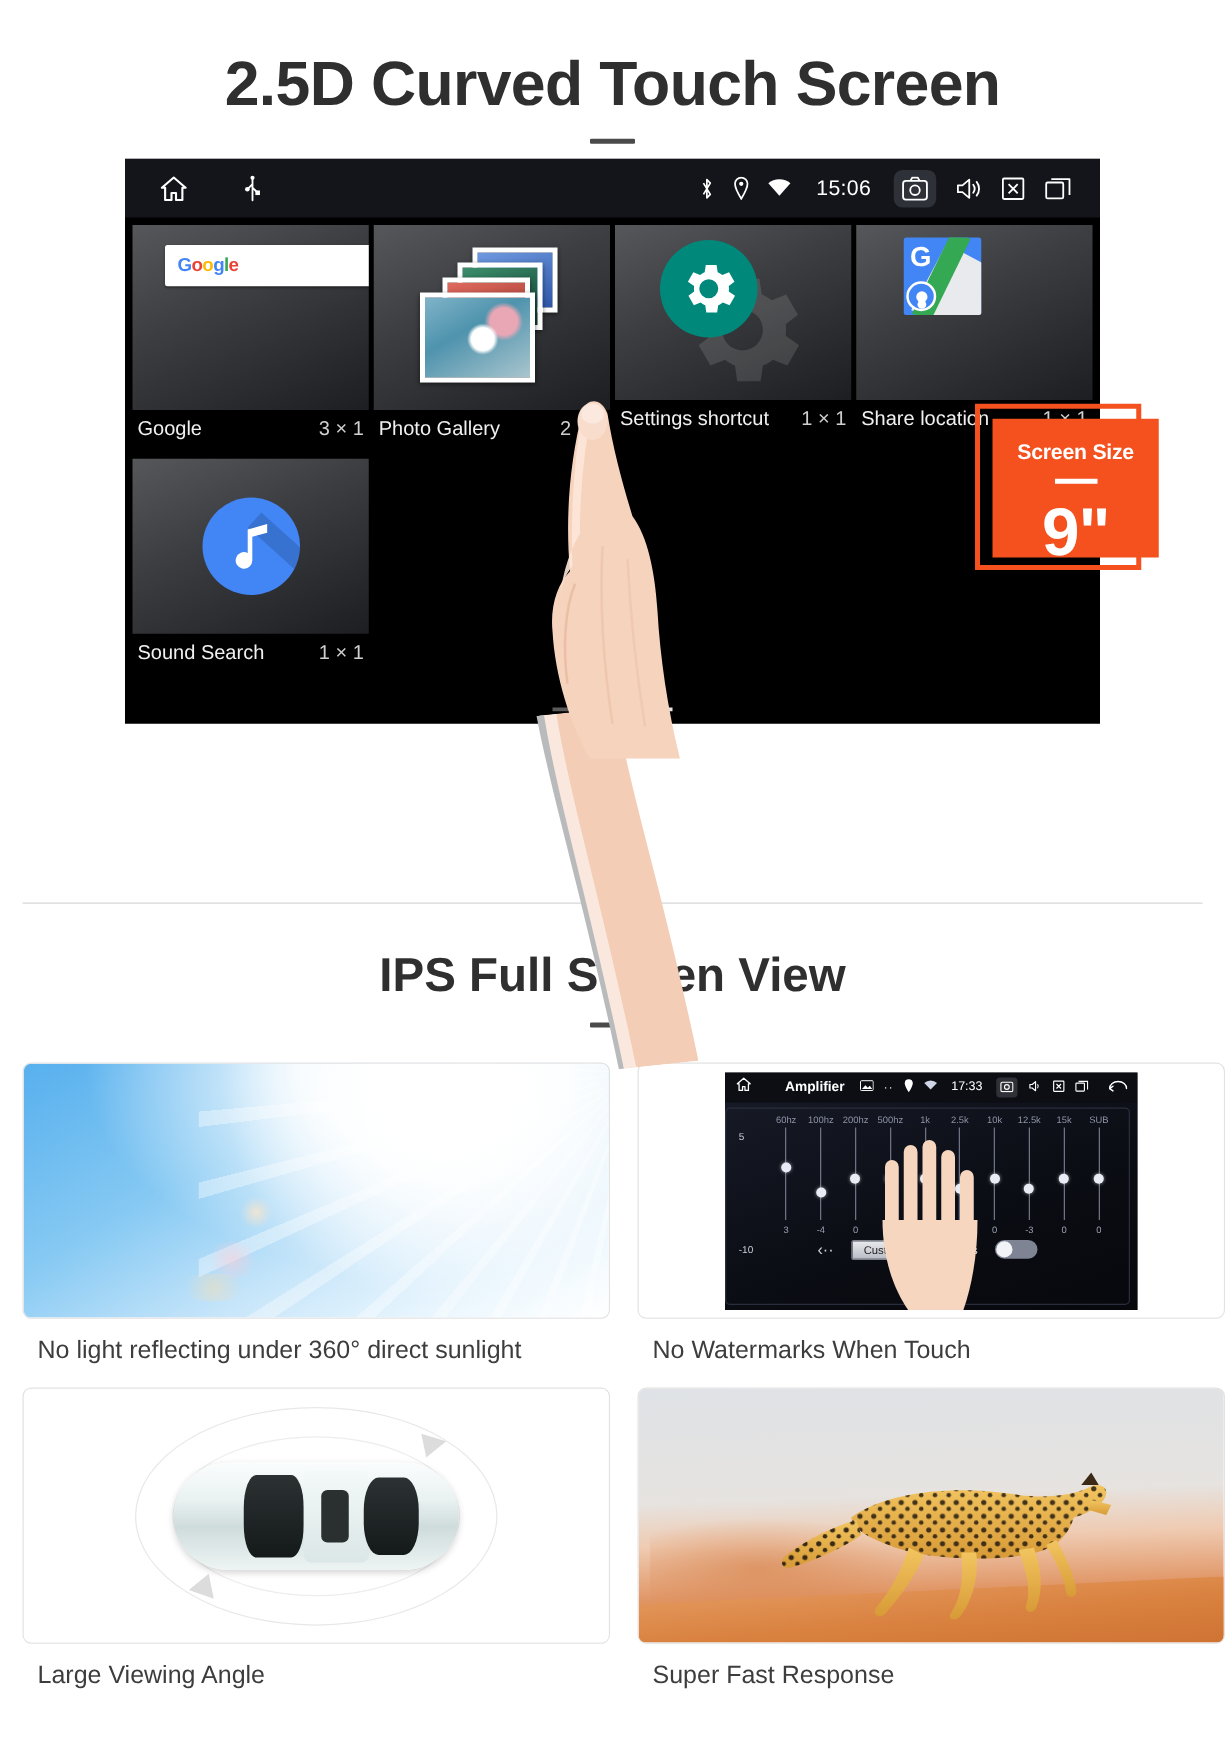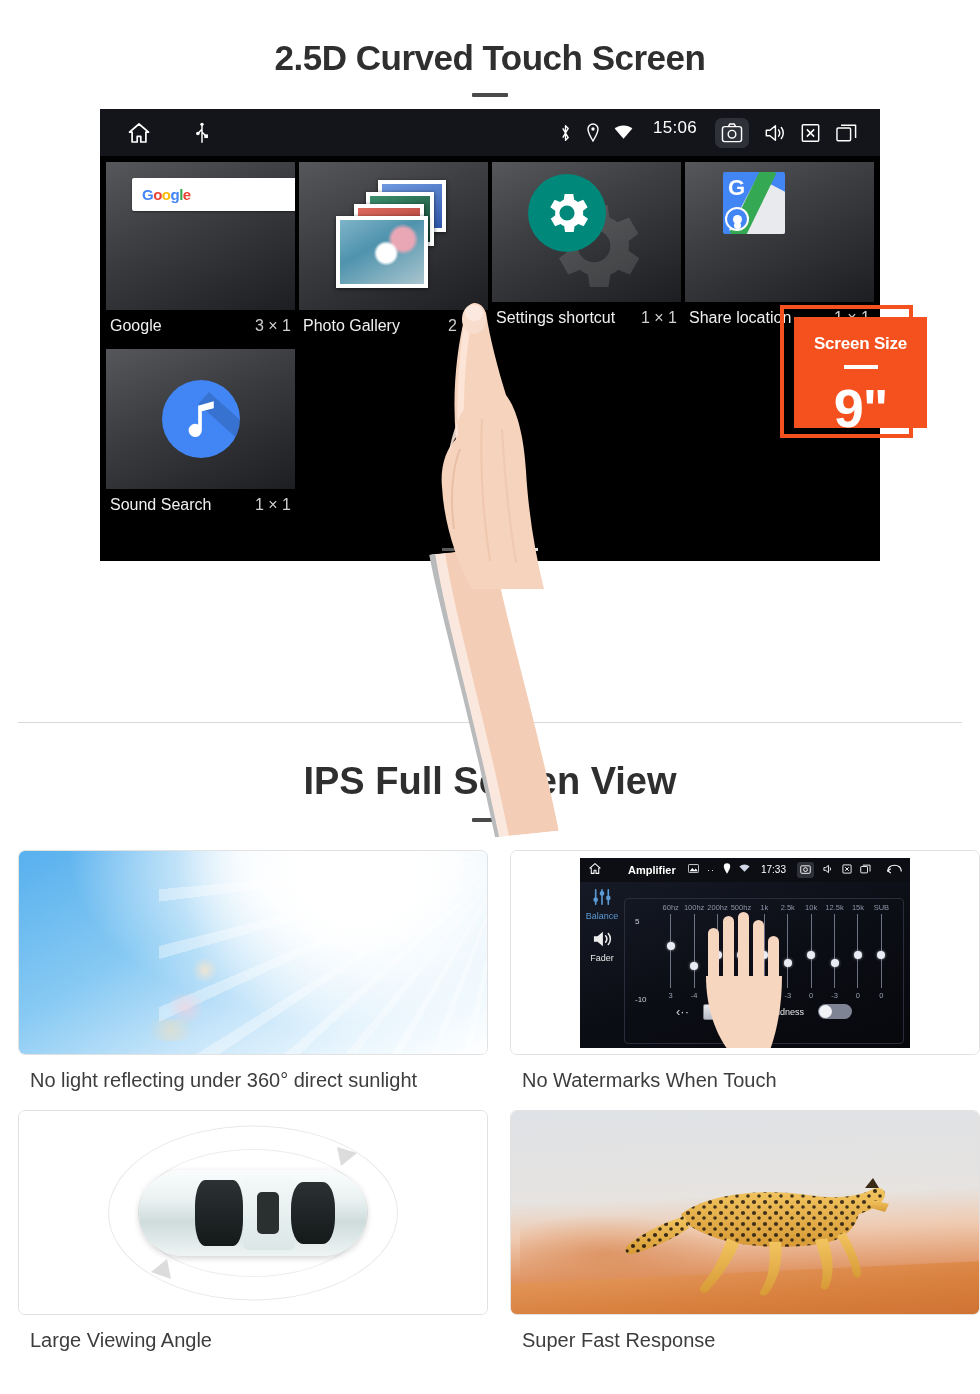--- a/index.html
+++ b/index.html
@@ -9,21 +9,21 @@
     font-family: "Liberation Sans", sans-serif;
     color: #3a3a3a;
     position: relative;
     overflow: hidden;
   }
 
   
   .sec1 { position: relative; width: 980px; }
   .title {
     text-align: center;
-    font-size: 35px;
+    font-size: 50px;
     font-weight: bold;
     color: #2f2f2f;
     letter-spacing: -0.5px;
     padding-top: 38px;
   }
   .title-rule {
     width: 36px; height: 4px; background: #4a4a4a;
     margin: 15px auto 0;
     border-radius: 1px;
   }
@@ -52,21 +52,21 @@
   }
   .statusbar {
     position: relative;
     height: 47px;
     background: #14151a;
     display: flex;
     align-items: center;
     padding: 0 22px 0 26px;
   }
   .sb-left { display: flex; align-items: center; gap: 42px; }
-  .sb-right { margin-left: auto; display: flex; gap: 14px; }
+  .sb-right { margin-left: auto; display: flex; align-items: center; gap: 14px; }
   .sb-ico { display: inline-flex; align-items: center; justify-content: center; }
   .sb-time { color: #fff; font-size: 17px; margin: 0 4px 0 6px; letter-spacing: .3px; }
   .sb-hl { background: #2f3138; border-radius: 7px; padding: 5px 6px; }
 
   
   .grid {
     padding: 6px 6px 0 6px;
     display: grid;
     grid-template-columns: 1fr 1fr 1fr 1fr;
     gap: 4px;
@@ -249,21 +249,21 @@
   .amp-title { font-size:11px; font-weight:bold; margin-left:26px; }
   .amp-icons { margin-left:auto; display:flex; align-items:center; gap:8px; font-size:9px; }
   .amp-time { font-size:10px; margin:0 3px; }
   .amp-hl { background:#2f3138; border-radius:3px; padding:2px 3px; }
   .amp-body { position:absolute; left:0; right:0; top:24px; bottom:0;
     background: linear-gradient(160deg,#161a26 0%, #0b0d14 55%, #07080c 100%); display:flex; }
   .amp-side { width:44px; padding-top:6px; text-align:center; }
   .amp-side .lbl { font-size:9px; margin-top:1px; }
   .amp-side .lbl.bal { color:#5b9bd5; }
   .amp-side .lbl.fad { color:#e6e6e6; }
-  .eq { flex:1; position:relative; margin:16px 6px 4px 0; border:1px solid #2a2e3c; border-radius:4px; }
+  .eq { flex:1; position:relative; margin:4px 6px 4px 0; border:1px solid #2a2e3c; border-radius:4px; }
   .eq-freqs { display:flex; padding:4px 10px 0 34px; }
   .eq-freqs span { flex:1; text-align:center; color:#8d93a6; font-size:7.5px; }
   .eq-axis { position:absolute; left:10px; top:18px; color:#c9cdd8; font-size:8px; }
   .eq-axis.lo { top:calc(100% - 48px); }
   .eq-sliders { display:flex; padding:2px 10px 0 34px; height:88px; }
   .eq-col { flex:1; display:flex; flex-direction:column; align-items:center; }
   .eq-track { width:1px; flex:1; background:#6d7384; position:relative; }
   .eq-knob { position:absolute; left:50%; transform:translateX(-50%); width:8px; height:8px;
     border-radius:50%; background:#e9ecf4; box-shadow:0 0 3px rgba(255,255,255,.6); }
   .eq-val { color:#9aa0b2; font-size:7.5px; margin-top:3px; }
@@ -559,40 +559,20 @@
                       <path d="M6 2.5h16v14" fill="none" stroke="#fff" stroke-width="2"></path>
                     </svg></span>
                 <span style="margin-left:8px"><svg width="15" height="10" viewBox="0 0 20 12">
                       <path d="M19 8.5C19 4 15 1 10 1S1 4 1 8.5" fill="none" stroke="#fff" stroke-width="1.6" stroke-linecap="round"></path>
                       <path d="M1 8.5 4.5 6M1 8.5 4.5 11" fill="none" stroke="#fff" stroke-width="1.6" stroke-linecap="round"></path>
                     </svg></span>
               </span>
             </div>
 
             <div class="amp-body">
-              <div class="amp-side">
-                <div>
-                  <svg width="20" height="18" viewBox="0 0 22 20">
-                      <g stroke="#5b9bd5" stroke-width="1.8" stroke-linecap="round">
-                        <path d="M4 2v16M11 2v16M18 2v16"></path>
-                      </g>
-                      <circle cx="4" cy="13" r="2.6" fill="#5b9bd5"></circle>
-                      <circle cx="11" cy="6" r="2.6" fill="#5b9bd5"></circle>
-                      <circle cx="18" cy="11" r="2.6" fill="#5b9bd5"></circle>
-                    </svg>
-                  <div class="lbl bal">Balance</div>
-                </div>
-                <div style="margin-top:9px">
-                  <svg width="22" height="18" viewBox="0 0 24 20">
-                      <path d="M3 7h4l6-5v16l-6-5H3z" fill="#ececec"></path>
-                      <path d="M16 6.5a5.5 5.5 0 0 1 0 7M19 4a9 9 0 0 1 0 12" fill="none" stroke="#ececec" stroke-width="1.7" stroke-linecap="round"></path>
-                    </svg>
-                  <div class="lbl fad">Fader</div>
-                </div>
-              </div>
 
               <div class="eq">
                 <div class="eq-freqs" id="freqRow">
                     <span>60hz</span>
                     <span>100hz</span>
                     <span>200hz</span>
                     <span>500hz</span>
                     <span>1k</span>
                     <span>2.5k</span>
                     <span>10k</span>

